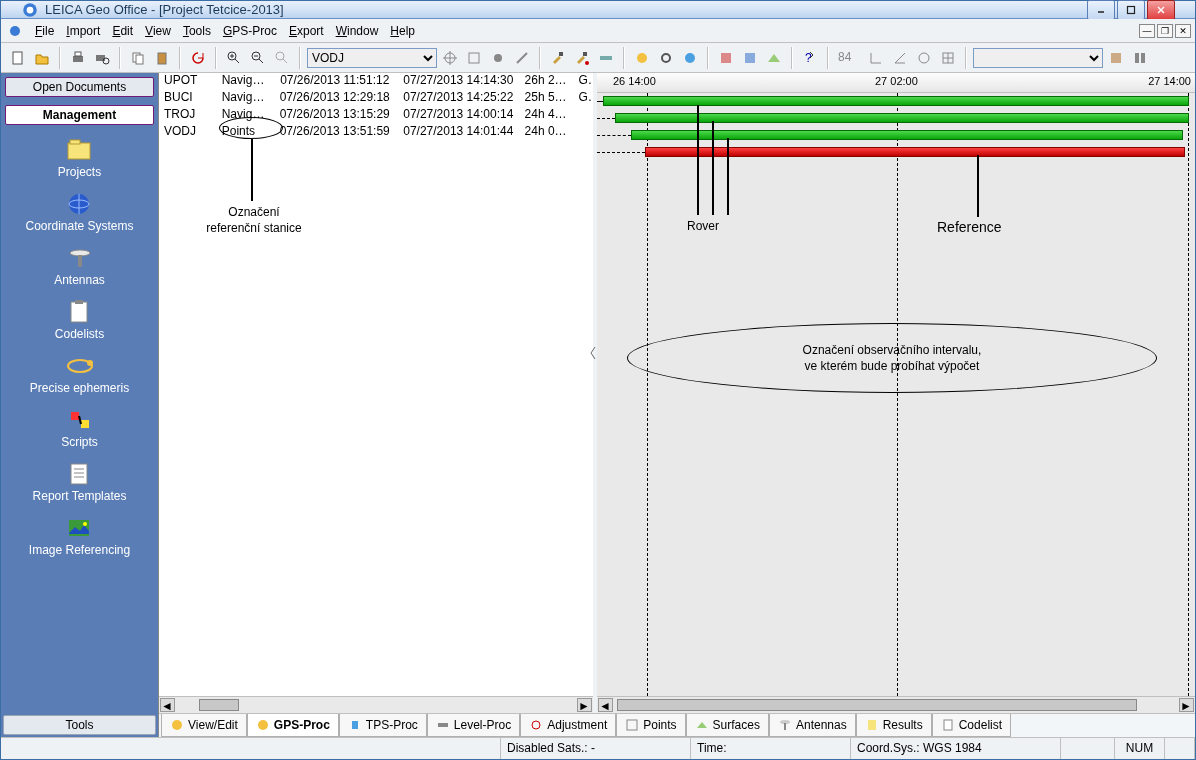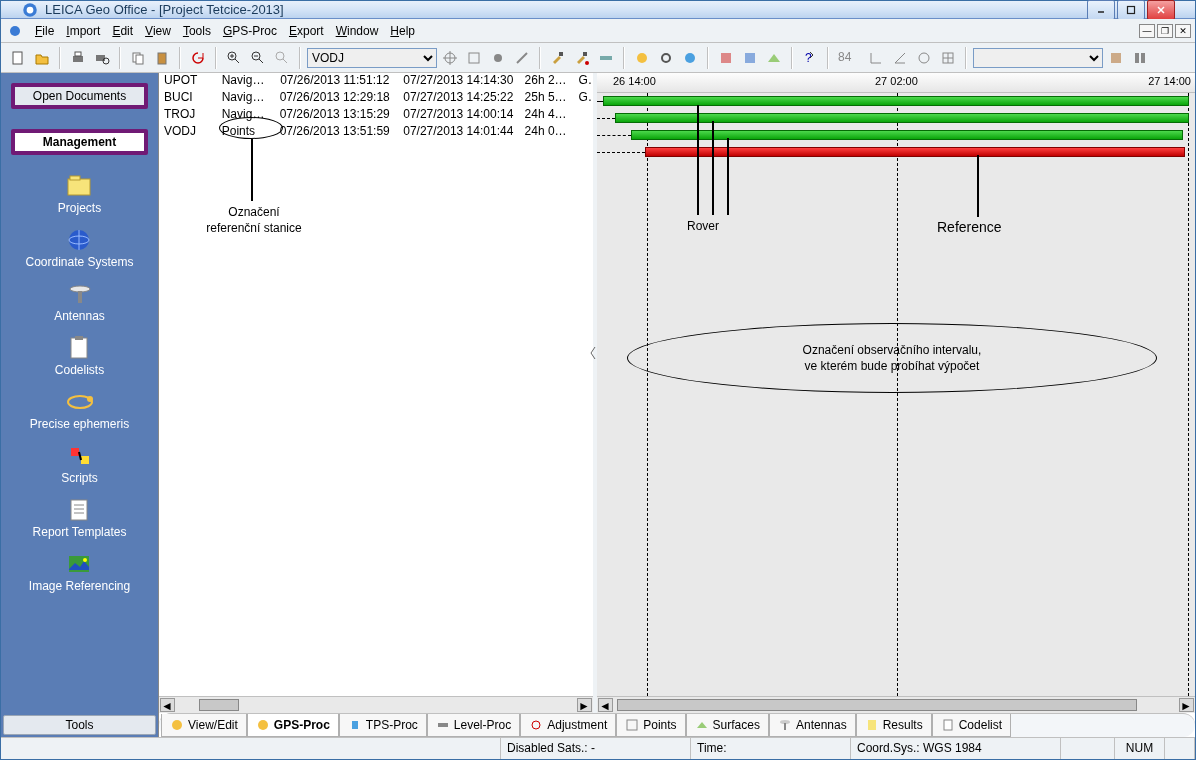--- a/index.html
+++ b/index.html
@@ -28,21 +28,21 @@
 .toolbar .sep { width:2px; height:22px; border-left:1px solid #c0c0c0; border-right:1px solid #fff; margin:0 4px; }
 .toolbar .tbbtn { width:22px; height:22px; display:flex; align-items:center; justify-content:center; border:1px solid transparent; }
 .toolbar select { height:20px; width:130px; border:1px solid #7a9cc6; }
 .toolbar .combo2 { width:130px; }
 
 
 .content { flex:1; display:flex; min-height:0; }
 
 
 .sidebar { width:158px; background:#5a7db5; display:flex; flex-direction:column; border-right:1px solid #888; }
-.sidebar .panelhead { background:#e4e9ef; border:4px solid #701a75; border-radius:2px; margin:10px; text-align:center; padding:2px; }
+.sidebar .panelhead { background:#e4e9ef; border:1px solid #701a75; border-radius:2px; margin:4px; text-align:center; padding:2px; }
 .sidebar .panelhead.active { font-weight:bold; background:#fff; }
 .sidebar .items { flex:1; overflow:hidden; display:flex; flex-direction:column; align-items:center; gap:12px; padding-top:8px; }
 .sidebar .item { display:flex; flex-direction:column; align-items:center; color:#fff; font-size:11px; text-align:center; }
 .sidebar .item .ico { width:30px; height:26px; margin-bottom:2px; }
 .sidebar .bottomhead { background:#e4e9ef; border:1px solid #9aa6b5; border-radius:2px; margin:2px; text-align:center; padding:2px; }
 
 
 .center { flex:1; display:flex; flex-direction:column; min-width:0; }
 .panes { flex:1; display:flex; min-height:0; }
 
@@ -68,21 +68,21 @@
 .timeaxis { height:20px; background:linear-gradient(to bottom,#fdfdfd,#e6e6e6); border-bottom:1px solid #c0c0c0; position:relative; }
 .timeaxis .tick { position:absolute; top:2px; font-size:11px; }
 .timeline-body { flex:1; position:relative; background:#e9e9e9; overflow:hidden; }
 .bar { position:absolute; height:10px; }
 .bar.green { background:linear-gradient(to bottom,#4cd94c,#0aa50a); border:1px solid #046b04; }
 .bar.red { background:linear-gradient(to bottom,#ff4040,#c00000); border:1px solid #800000; }
 .dashline { position:absolute; border-left:1px dashed #000; top:0; bottom:0; }
 .horline { position:absolute; border-top:1px dashed #000; height:0; }
 
 
-.tabs { display:flex; height:24px; background:#f3f6f9; border-top:1px solid #c0c0c0; gap:0; padding-left:2px;border-radius:12px; }
+.tabs { display:flex; height:24px; background:#f3f6f9; border-top:1px solid #c0c0c0; gap:0; padding-left:2px; }
 .tab { display:flex; align-items:center; gap:4px; padding:0 8px; border:1px solid #b0b0b0; border-top:none; background:#f7f7f7; font-size:11px; }
 .tab.active { background:#fff; font-weight:bold; }
 .tab .tico { width:14px; height:14px; }
 
 
 .statusbar { height:22px; background:#eef2f5; border-top:1px solid #c0c0c0; display:flex; }
 .statusbar .cell { border-right:1px solid #c0c0c0; padding:3px 6px; }
 
 
 svg { display:block; }

